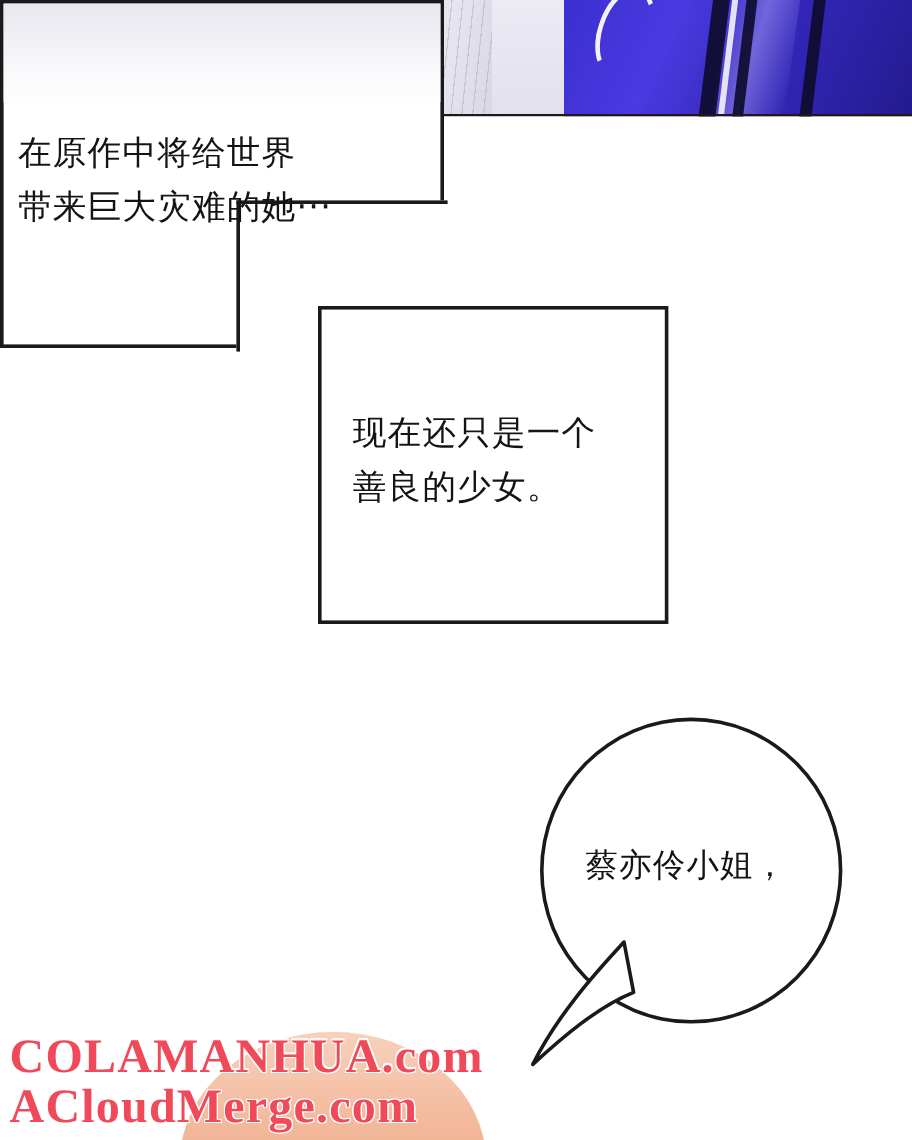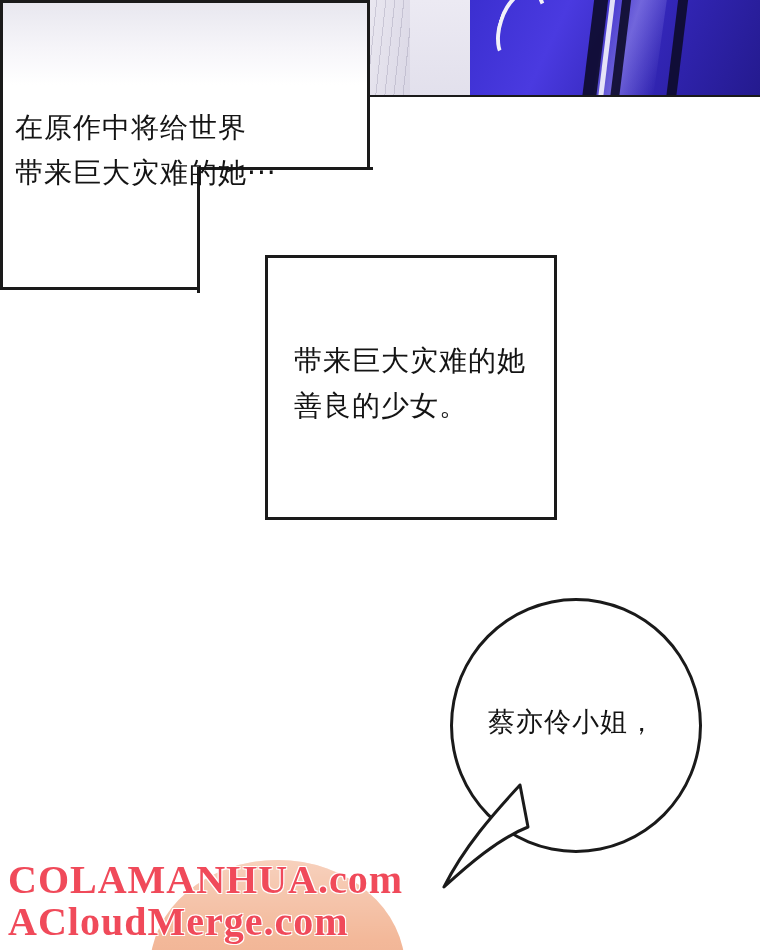--- a/index.html
+++ b/index.html
@@ -286,21 +286,21 @@
 
   <div id="bubble1">
     <div class="b1-main"></div>
     <div class="b1-topfade"></div>
     <div class="b1-cut"></div>
     <div class="b1-text">在原作中将给世界
 带来巨大灾难的她···</div>
   </div>
 
   <div id="bubble2" class="bubble-rect">
-    <div class="b2-text">带来巨大灾难的她
+    <div class="b2-text">现在还只是一个
 善良的少女。</div>
   </div>
 
   <div id="bubble3">
     <div class="ellipse"></div>
     <div class="tail">
       <svg width="90" height="110" viewBox="0 0 90 110">
         <path d="M78 2 C 52 30, 22 64, 2 104 C 26 82, 56 56, 86 44 Z" fill="#ffffff" stroke="#1a1a1a" stroke-width="3" stroke-linejoin="round"></path>
       </svg>
     </div>

